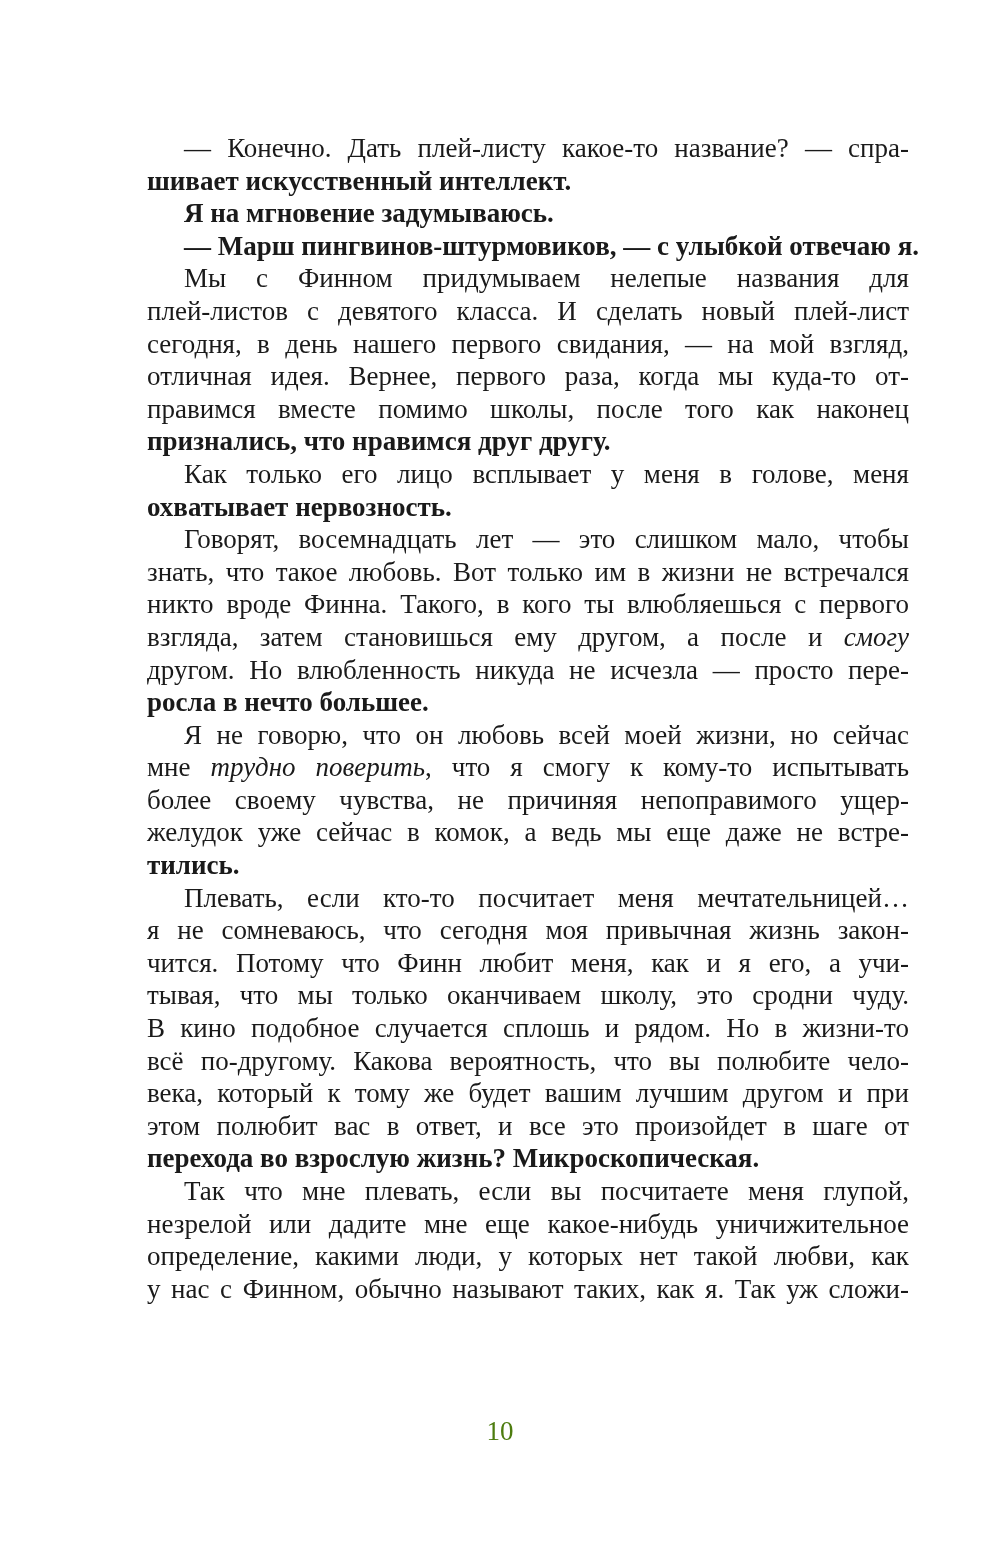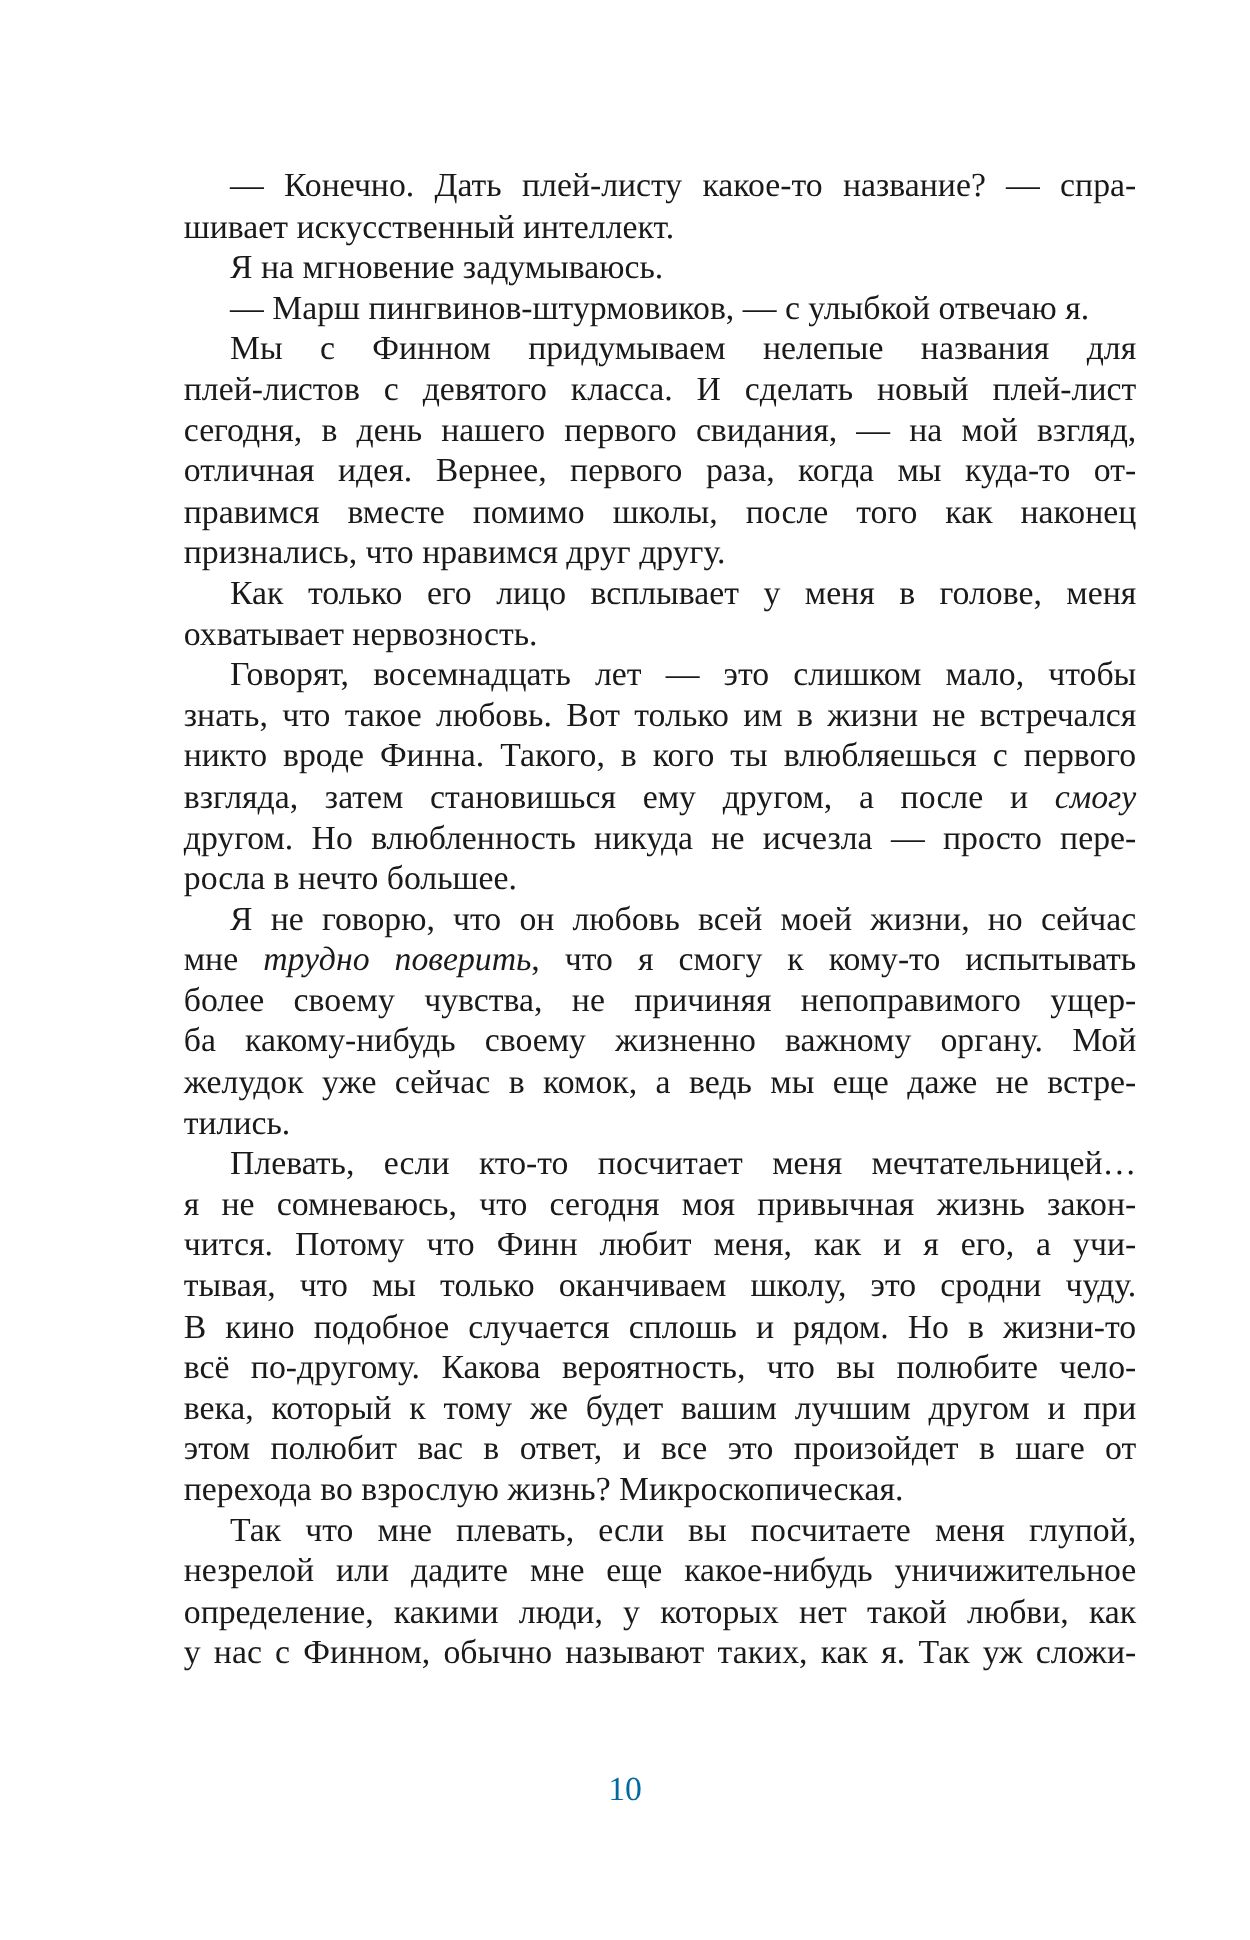--- a/index.html
+++ b/index.html
@@ -27,34 +27,35 @@
     .line {
       display: block;
       height: 32.6px;
       white-space: nowrap;
       text-align: justify;
       text-align-last: justify;
       overflow: visible;
     }
     .line.last {
       text-align-last: left;
+      font-weight: bold;
     }
     .line.indent {
       padding-left: 37px;
     }
     .line span { white-space: pre; }
     .page-number {
       position: absolute;
       left: 0;
       width: 1000px;
       top: 1416px;
       text-align: center;
       font-family: "Liberation Serif", "DejaVu Serif", serif;
       font-size: 27px;
-      color: #0369a1;
+      color: #4d7c0f;
     }
     i { font-style: italic; }
   </style>
 </head>
 <body>
 
 <div class="page">
 
   <div class="para">
     <span class="line indent">— Конечно. Дать плей-листу какое-то название? — спра-</span>
@@ -89,21 +90,20 @@
     <span class="line">никто вроде Финна. Такого, в кого ты влюбляешься с первого</span>
     <span class="line"><span>взгляда, затем становишься ему другом, а после и </span><i>смогу</i></span>
     <span class="line">другом. Но влюбленность никуда не исчезла — просто пере-</span>
     <span class="line last">росла в нечто большее.</span>
   </div>
 
   <div class="para">
     <span class="line indent">Я не говорю, что он любовь всей моей жизни, но сейчас</span>
     <span class="line"><span>мне </span><i>трудно поверить</i><span>, что я смогу к кому-то испытывать</span></span>
     <span class="line">более своему чувства, не причиняя непоправимого ущер-</span>
-    <span class="line">ба какому-нибудь своему жизненно важному органу. Мой</span>
     <span class="line">желудок уже сейчас в комок, а ведь мы еще даже не встре-</span>
     <span class="line last">тились.</span>
   </div>
 
   <div class="para">
     <span class="line indent">Плевать, если кто-то посчитает меня мечтательницей…</span>
     <span class="line">я не сомневаюсь, что сегодня моя привычная жизнь закон-</span>
     <span class="line">чится. Потому что Финн любит меня, как и я его, а учи-</span>
     <span class="line">тывая, что мы только оканчиваем школу, это сродни чуду.</span>
     <span class="line">В кино подобное случается сплошь и рядом. Но в жизни-то</span>

